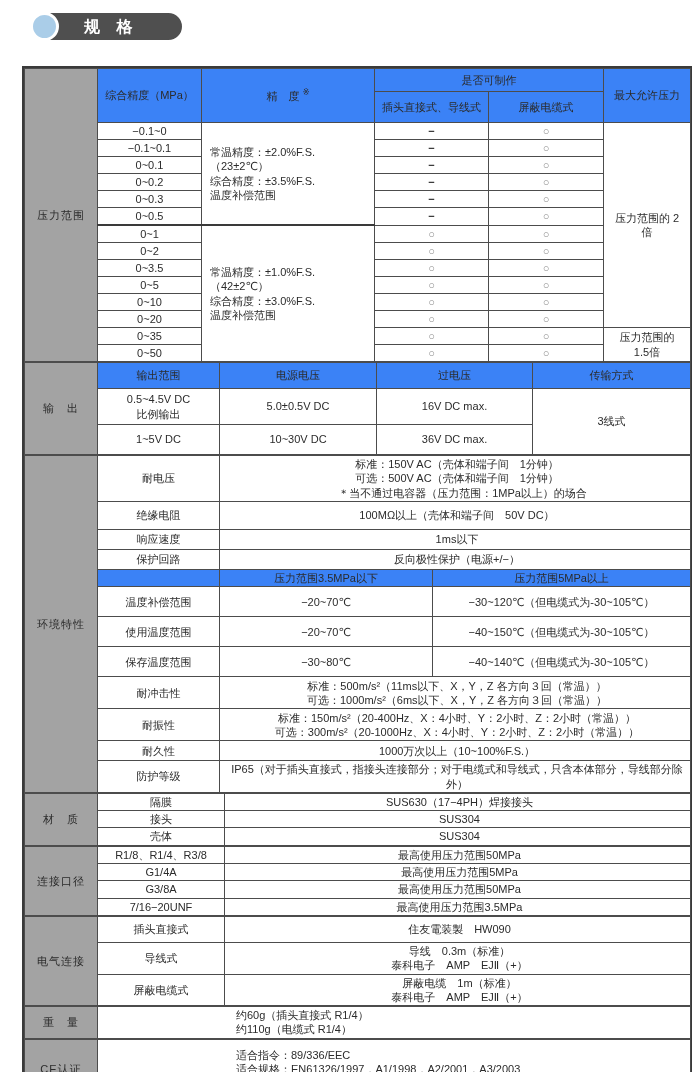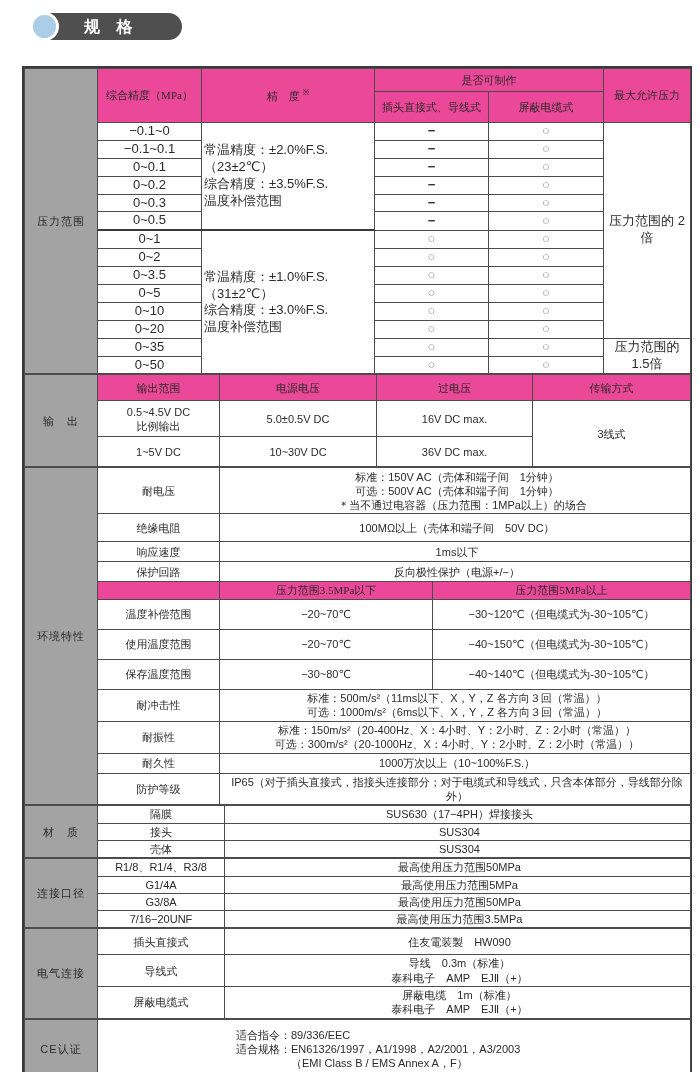--- a/index.html
+++ b/index.html
@@ -13,24 +13,24 @@
   .badge-pill span{display:block;line-height:27px;padding-left:44px;color:#ffffff;
       font-size:16px;font-weight:bold;letter-spacing:6px;}
   .badge-circle{position:absolute;left:6px;top:0;width:29px;height:29px;border-radius:50%;
       background:#aacde8;border:3px solid #ffffff;box-sizing:border-box;}
 
   
   .spec-wrap{margin:0 6px 0 22px;width:670px;border:2px solid #3a3a3a;box-sizing:border-box;}
   table{border-collapse:collapse;width:100%;table-layout:fixed;font-size:11px;}
   td{border:1px solid #4c4c4c;padding:1px 4px;text-align:center;vertical-align:middle;
      white-space:pre-line;line-height:1.3;overflow:hidden;}
-  .hd{background:#ec4899;font-family:Liberation Serif, serif;}
+  .hd{background:#3b82f6;}
   .seclabel{background:#a3a3a3;letter-spacing:1px;}
   .left{text-align:center;padding-left:8px;}
-  .prow td{height:16px;font-size:13px;padding:0 2px;}
+  .prow td{height:16px;font-size:11px;padding:0 8px;}
   .hr-a td{height:20px;}
   .hr-b td{height:28px;}
   .circ{color:#8a8a8a;font-size:11px;}
   .dash{color:#333;font-weight:bold;}
   .bt{border-top:2px solid #3a3a3a;}
   .acc{text-align:left;padding-left:10px;font-size:10.5px;}
   sup{font-size:8px;}
   .indent-big{padding-left:138px;text-align:left;}
 </style>
 </head>
@@ -97,21 +97,21 @@
             <td class="dash">−</td>
             <td class="circ">○</td>
           </tr>
       <tr class="prow">
             <td>0~0.5</td>
             <td class="dash">−</td>
             <td class="circ">○</td>
           </tr>
       <tr class="prow">
         <td class="bt">0~1</td>
-        <td class="acc bt" rowspan="8">常温精度：±1.0%F.S.（31±2℃）
+        <td class="acc bt" rowspan="8">常温精度：±1.0%F.S.（42±2℃）
 综合精度：±3.0%F.S.
 温度补偿范围</td>
         <td class="circ">○</td>
         <td class="circ">○</td>
       </tr>
       <tr class="prow">
             <td>0~2</td>
             <td class="circ">○</td>
             <td class="circ">○</td>
           </tr>
@@ -316,20 +316,33 @@
 泰科电子　AMP　EJⅡ（+）</td>
           </tr>
       <tr style="height:29px">
             <td>屏蔽电缆式</td>
             <td class="left">屏蔽电缆　1m（标准）
 泰科电子　AMP　EJⅡ（+）</td>
           </tr>
     </tbody>
       </table>
 
+    <table>
+      <colgroup>
+          <col style="width:73px">
+          <col style="width:593px">
+        </colgroup>
+      <tbody>
+          <tr style="height:30px">
+        <td class="seclabel">重　量</td>
+        <td class="indent-big">约60g（插头直接式 R1/4）
+约110g（电缆式 R1/4）</td>
+      </tr>
+    </tbody>
+      </table>
 
     <table>
       <colgroup>
           <col style="width:73px">
           <col style="width:593px">
         </colgroup>
       <tbody>
           <tr style="height:60px">
         <td class="seclabel">CE认证</td>
         <td class="indent-big">适合指令：89/336/EEC

